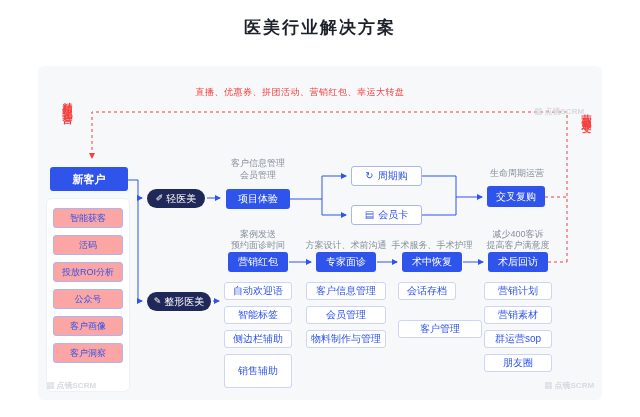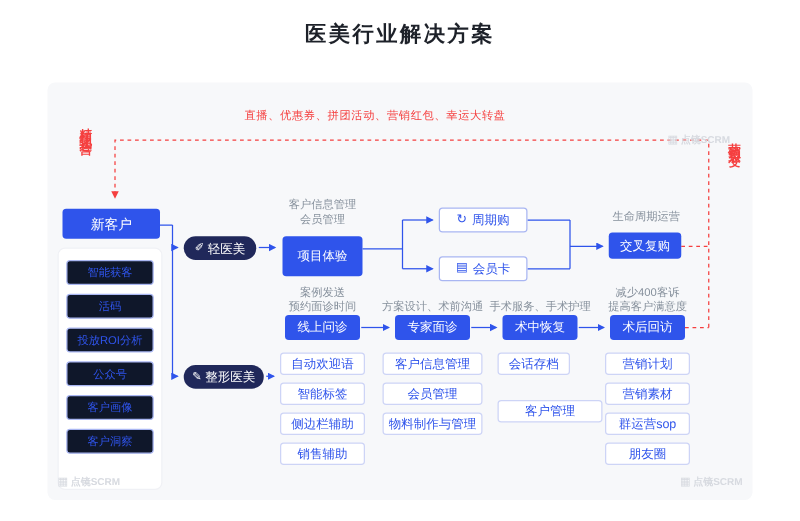--- a/index.html
+++ b/index.html
@@ -18,23 +18,23 @@
   .pill{background:#20285A;color:#fff;border-radius:10px;font-size:10px;
         display:flex;align-items:center;justify-content:center;gap:3px;white-space:nowrap}
   .pill .ic{font-size:9px;line-height:1}
   .note{color:#86909C;font-size:9px;text-align:center;white-space:nowrap}
   .opt{background:#fff;border:1px solid #A9B6F2;border-radius:3px;color:#2F54EB;font-size:10px;
        display:flex;align-items:center;justify-content:center;gap:4px;white-space:nowrap}
   .opt .ic{font-size:10px;line-height:1}
   .sub{background:#fff;border:1px solid #CDD4F6;border-radius:3px;color:#2F54EB;font-size:10px;
        display:flex;align-items:center;justify-content:center;white-space:nowrap}
   .lc{background:#fff;border-radius:6px;border:1px solid #F0F1F5}
-  .litem{background:#0f172a;border:1px solid #A9B6F2;border-radius:3px;color:#2F54EB;font-size:9px;
+  .litem{background:#fca5a5;border:1px solid #A9B6F2;border-radius:3px;color:#2F54EB;font-size:9px;
          display:flex;align-items:center;justify-content:center;white-space:nowrap}
-  .header-box{font-size:11px;font-weight:normal}
+  .header-box{font-size:11px;font-weight:bold}
   .wm{display:flex;align-items:center;gap:2px;color:#D7DAE0;font-size:8px;font-weight:bold;white-space:nowrap}
   .wm .ic{font-size:9px;line-height:1}
   svg.conn{left:0;top:0;pointer-events:none}
 </style>
 </head>
 <body>
 
 <div class="abs title">医美行业解决方案</div>
 
 <div class="abs panel"></div>
@@ -85,50 +85,50 @@
   <span class="ic">✐</span>
   <span>轻医美</span>
 </div>
 <div class="abs pill" style="left:147px;top:292px;width:64px;height:19px">
   <span class="ic">✎</span>
   <span>整形医美</span>
 </div>
 
 <div class="abs note" style="left:222px;top:157px;width:72px">客户信息管理</div>
 <div class="abs note" style="left:222px;top:169px;width:72px">会员管理</div>
-<div class="abs solid-box" style="left:226px;top:189px;width:64px;height:32px">项目体验</div>
+<div class="abs solid-box" style="left:226px;top:189px;width:64px;height:20px">项目体验</div>
 
 <div class="abs opt" style="left:351px;top:166px;width:71px;height:20px">
   <span class="ic">↻</span>
   <span>周期购</span>
 </div>
 <div class="abs opt" style="left:351px;top:205px;width:71px;height:20px">
   <span class="ic">▤</span>
   <span>会员卡</span>
 </div>
 
 <div class="abs note" style="left:480px;top:167px;width:74px">生命周期运营</div>
 <div class="abs solid-box" style="left:487px;top:186px;width:58px;height:21px">交叉复购</div>
 
 <div class="abs note" style="left:222px;top:228px;width:72px">案例发送</div>
 <div class="abs note" style="left:222px;top:239px;width:72px">预约面诊时间</div>
 <div class="abs note" style="left:302px;top:239px;width:88px">方案设计、术前沟通</div>
 <div class="abs note" style="left:388px;top:239px;width:88px">手术服务、手术护理</div>
 <div class="abs note" style="left:482px;top:228px;width:72px">减少400客诉</div>
 <div class="abs note" style="left:482px;top:239px;width:72px">提高客户满意度</div>
 
-<div class="abs solid-box" style="left:228px;top:252px;width:60px;height:20px">线上问诊</div>
+<div class="abs solid-box" style="left:228px;top:252px;width:60px;height:20px">营销红包</div>
 <div class="abs solid-box" style="left:316px;top:252px;width:60px;height:20px">专家面诊</div>
 <div class="abs solid-box" style="left:402px;top:252px;width:60px;height:20px">术中恢复</div>
 <div class="abs solid-box" style="left:488px;top:252px;width:60px;height:20px">术后回访</div>
 
 <div class="abs sub" style="left:224px;top:282px;width:68px;height:18px">自动欢迎语</div>
 <div class="abs sub" style="left:224px;top:306px;width:68px;height:18px">智能标签</div>
 <div class="abs sub" style="left:224px;top:330px;width:68px;height:18px">侧边栏辅助</div>
-<div class="abs sub" style="left:224px;top:354px;width:68px;height:18px">销售辅助</div>
+<div class="abs sub" style="left:224px;top:354px;width:68px;height:34px">销售辅助</div>
 
 <div class="abs sub" style="left:306px;top:282px;width:80px;height:18px">客户信息管理</div>
 <div class="abs sub" style="left:306px;top:306px;width:80px;height:18px">会员管理</div>
 <div class="abs sub" style="left:306px;top:330px;width:80px;height:18px">物料制作与管理</div>
 
 <div class="abs sub" style="left:398px;top:282px;width:58px;height:18px">会话存档</div>
 <div class="abs sub" style="left:398px;top:320px;width:84px;height:18px">客户管理</div>
 
 <div class="abs sub" style="left:484px;top:282px;width:68px;height:18px">营销计划</div>
 <div class="abs sub" style="left:484px;top:306px;width:68px;height:18px">营销素材</div>

